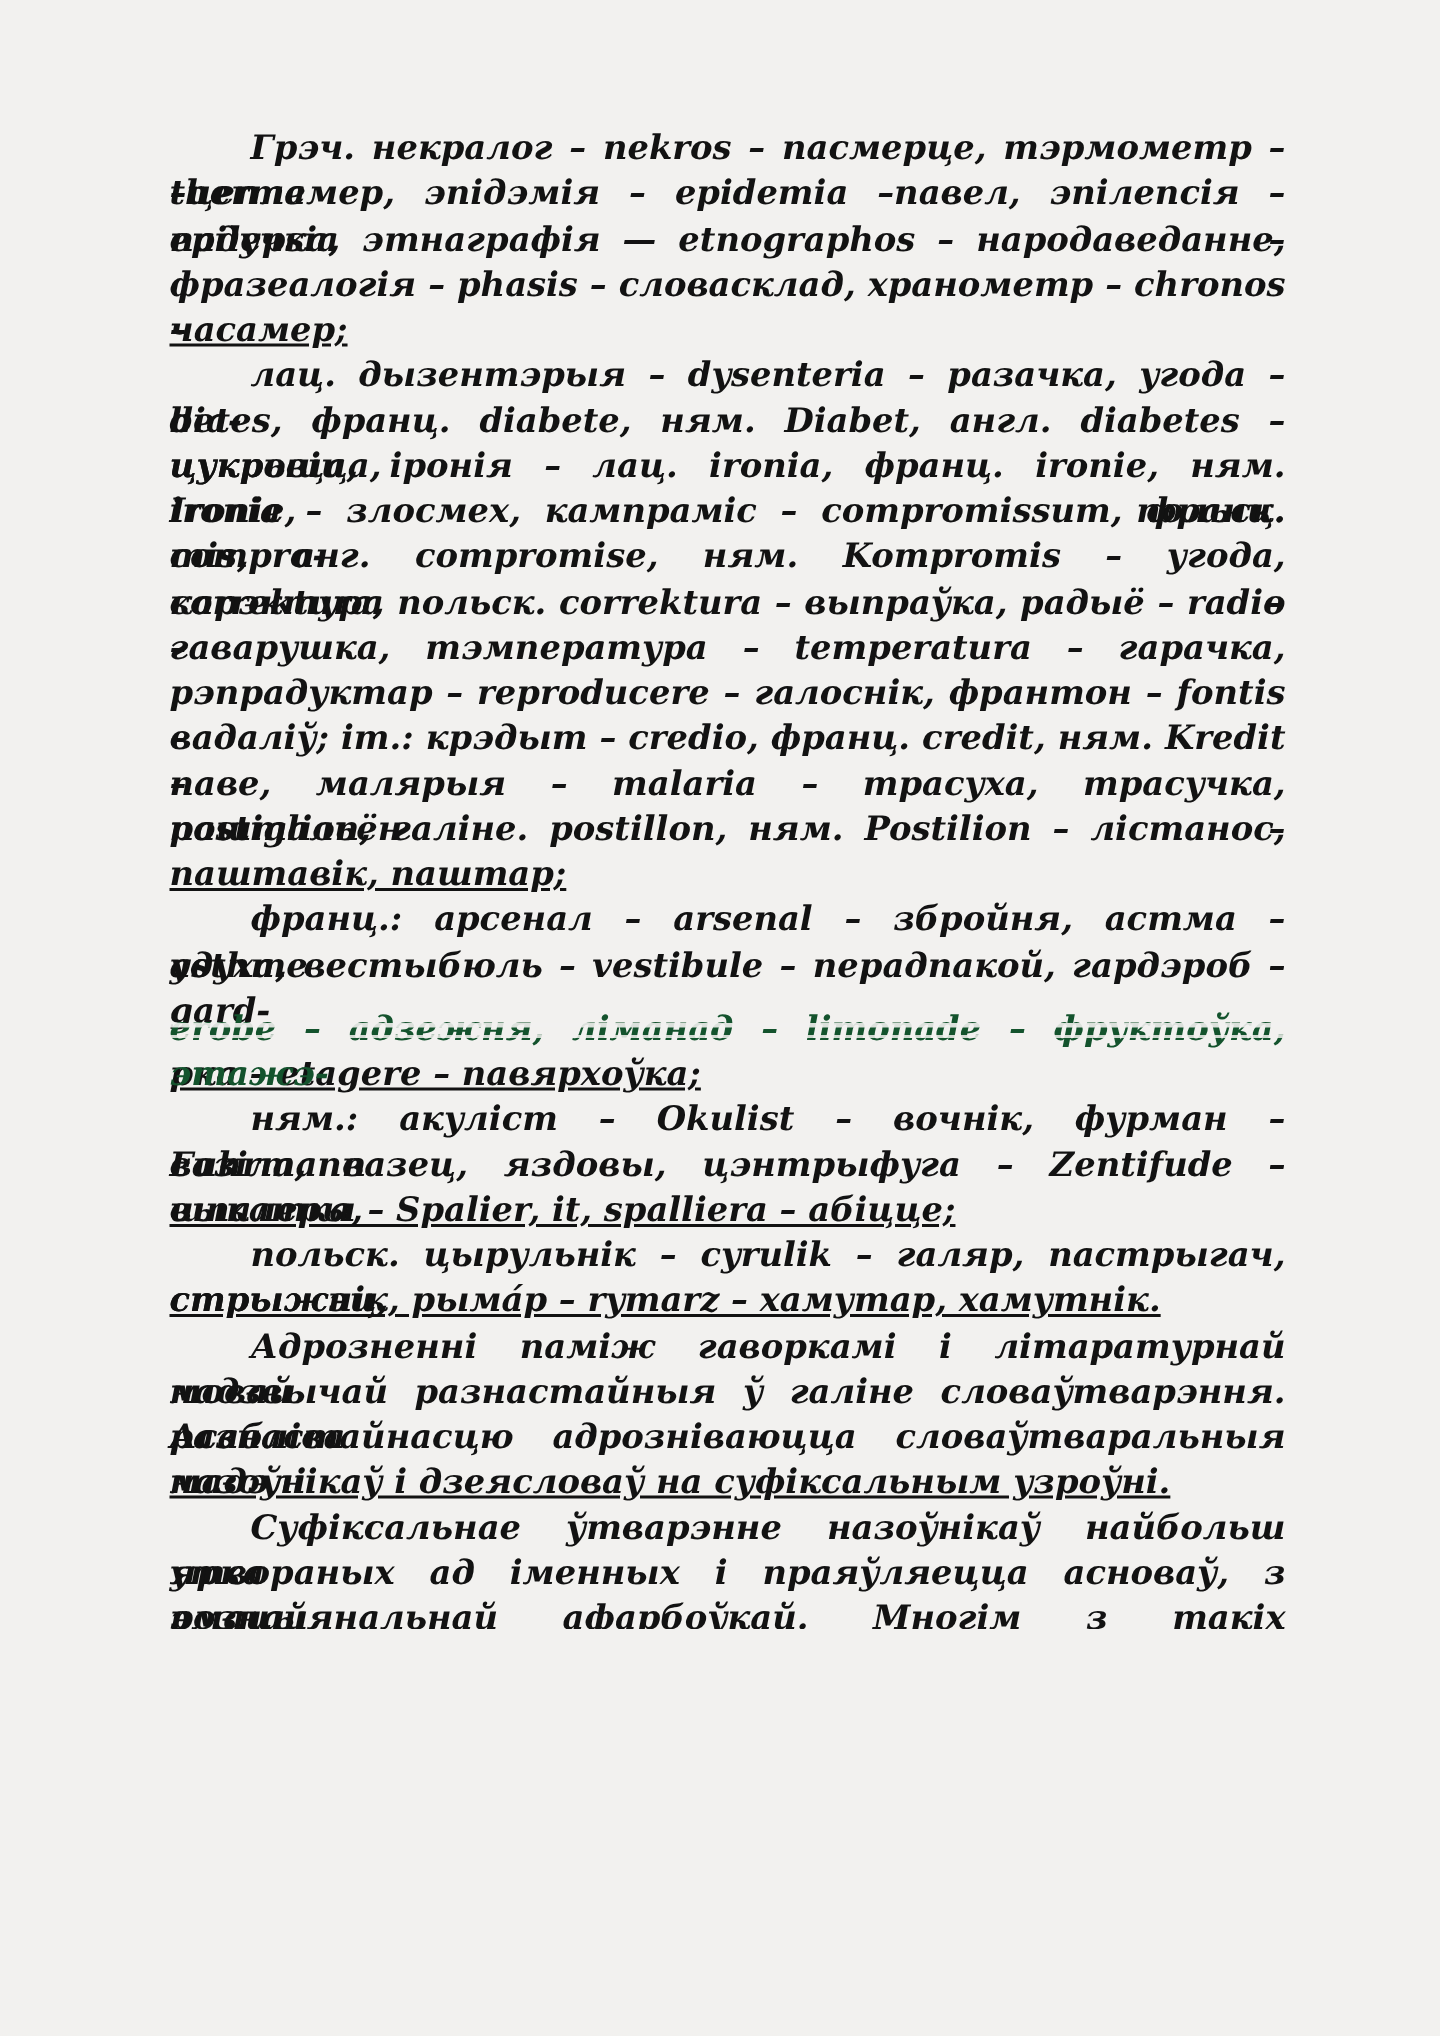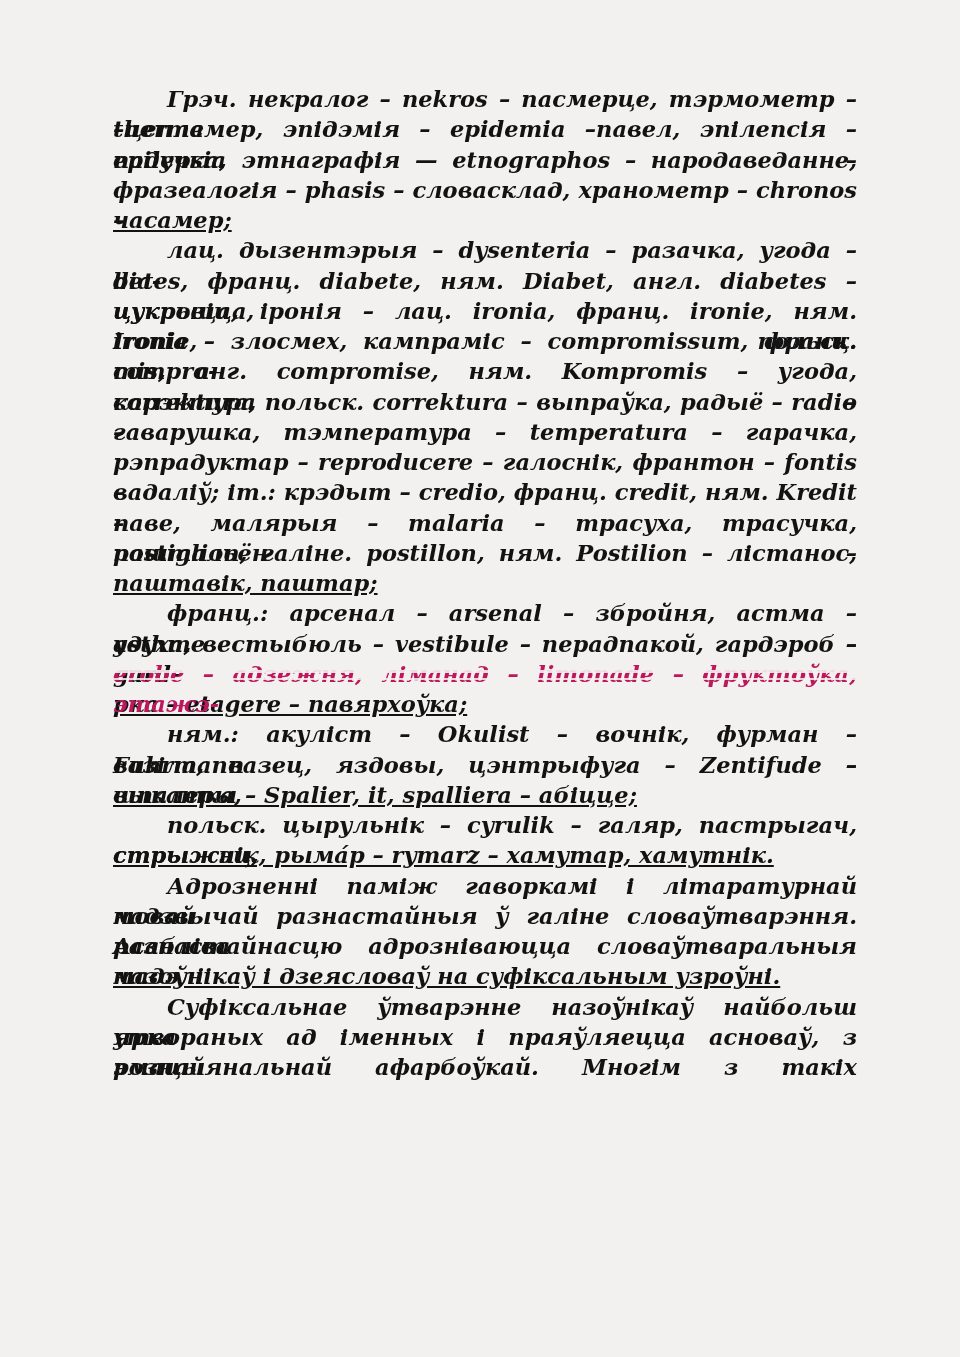--- a/index.html
+++ b/index.html
@@ -36,21 +36,22 @@
   .line.indent {
     text-indent: 54px;
   }
   .line.last {
     text-align-last: left;
     text-decoration: underline;
   }
   
   .line.degraded {
     position: relative;
-    color: #be185d;
+    color: #14532d;
+    margin-top: 12px;
   }
   .line.degraded::before,
   .line.degraded::after {
     content: "";
     position: absolute;
     left: -4px;
     right: -4px;
     background: #f2f1ef;
     pointer-events: none;
   }

